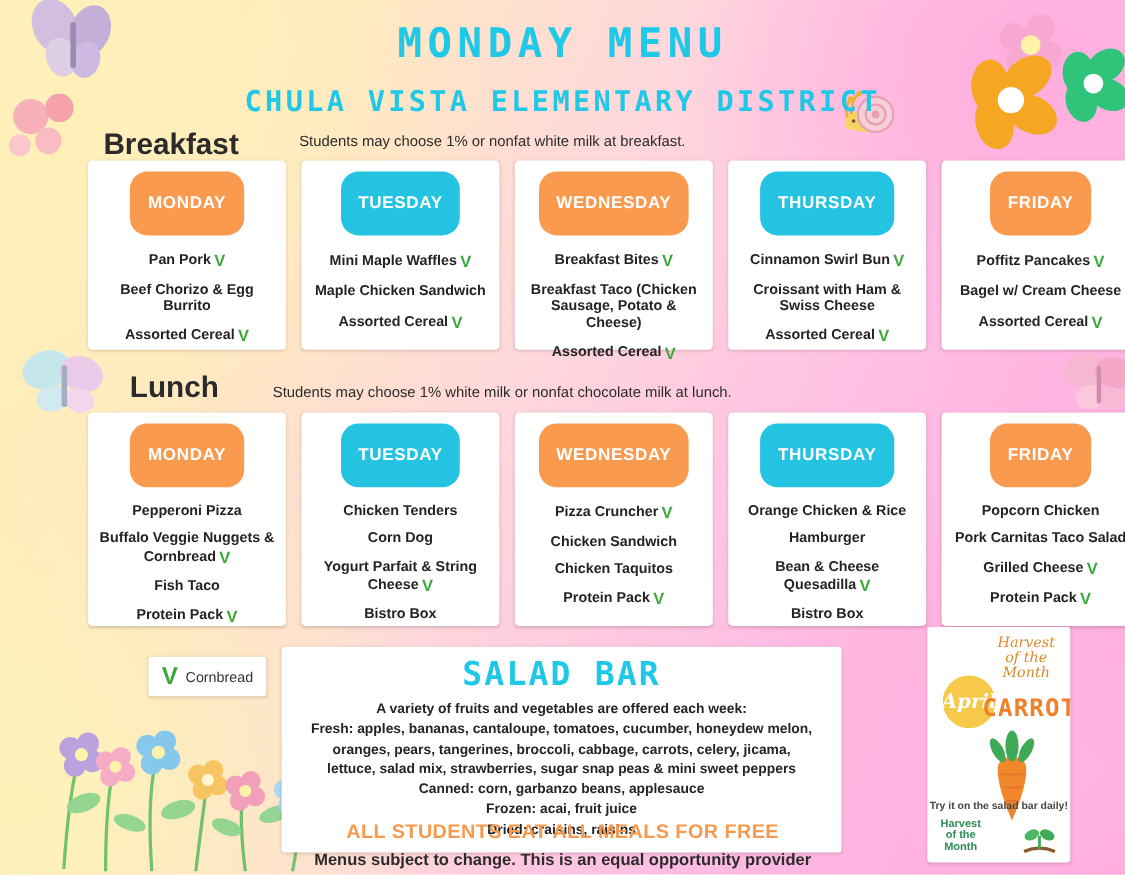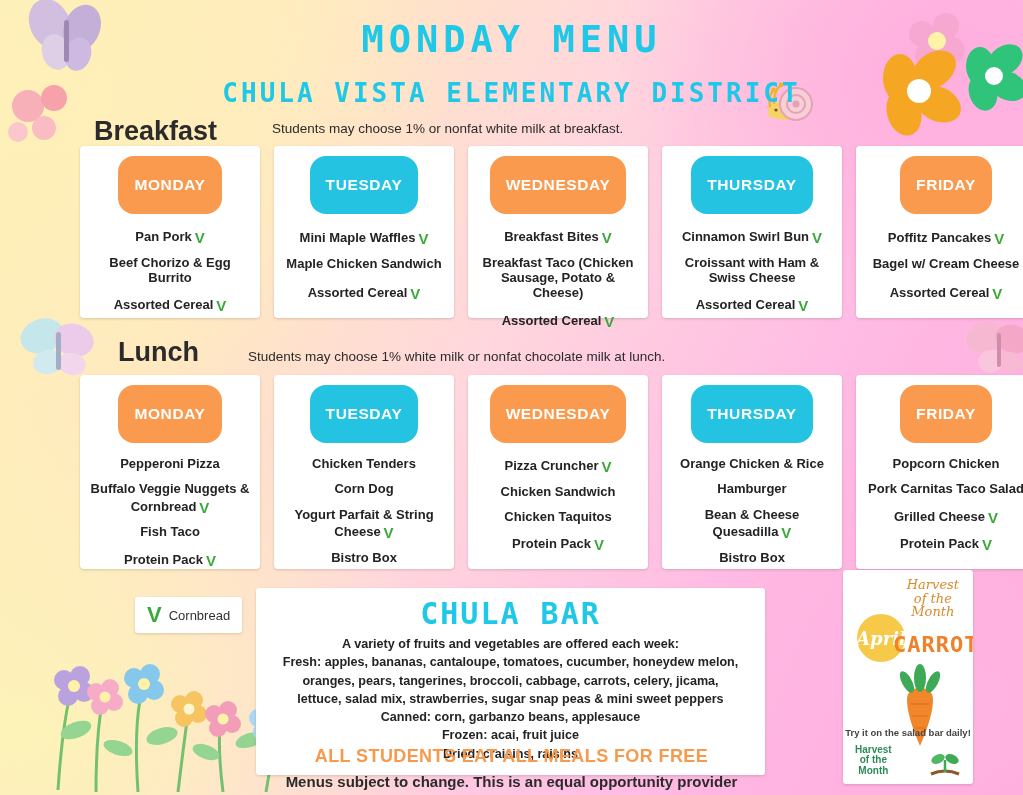--- a/index.html
+++ b/index.html
@@ -352,21 +352,21 @@
       </div>
     </div>
   </div>
 
 <div class="legend" style="left:135px;top:597px;">
   <span class="veg-ico">V</span>
   <span class="lbl">Cornbread</span>
 </div>
 
 <div class="salad" style="left:256px;top:588px;width:485px;">
-  <h2>CHULA BAR</h2>
+  <h2>SALAD BAR</h2>
   <div id="salad-lines">
       <div class="line">A variety of fruits and vegetables are offered each week:</div>
       <div class="line">Fresh: apples, bananas, cantaloupe, tomatoes, cucumber, honeydew melon,</div>
       <div class="line">oranges, pears, tangerines, broccoli, cabbage, carrots, celery, jicama,</div>
       <div class="line">lettuce, salad mix, strawberries, sugar snap peas &amp; mini sweet peppers</div>
       <div class="line">Canned: corn, garbanzo beans, applesauce</div>
       <div class="line">Frozen: acai, fruit juice</div>
       <div class="line">Dried: craisins, raisins</div>
     </div>
 </div>

